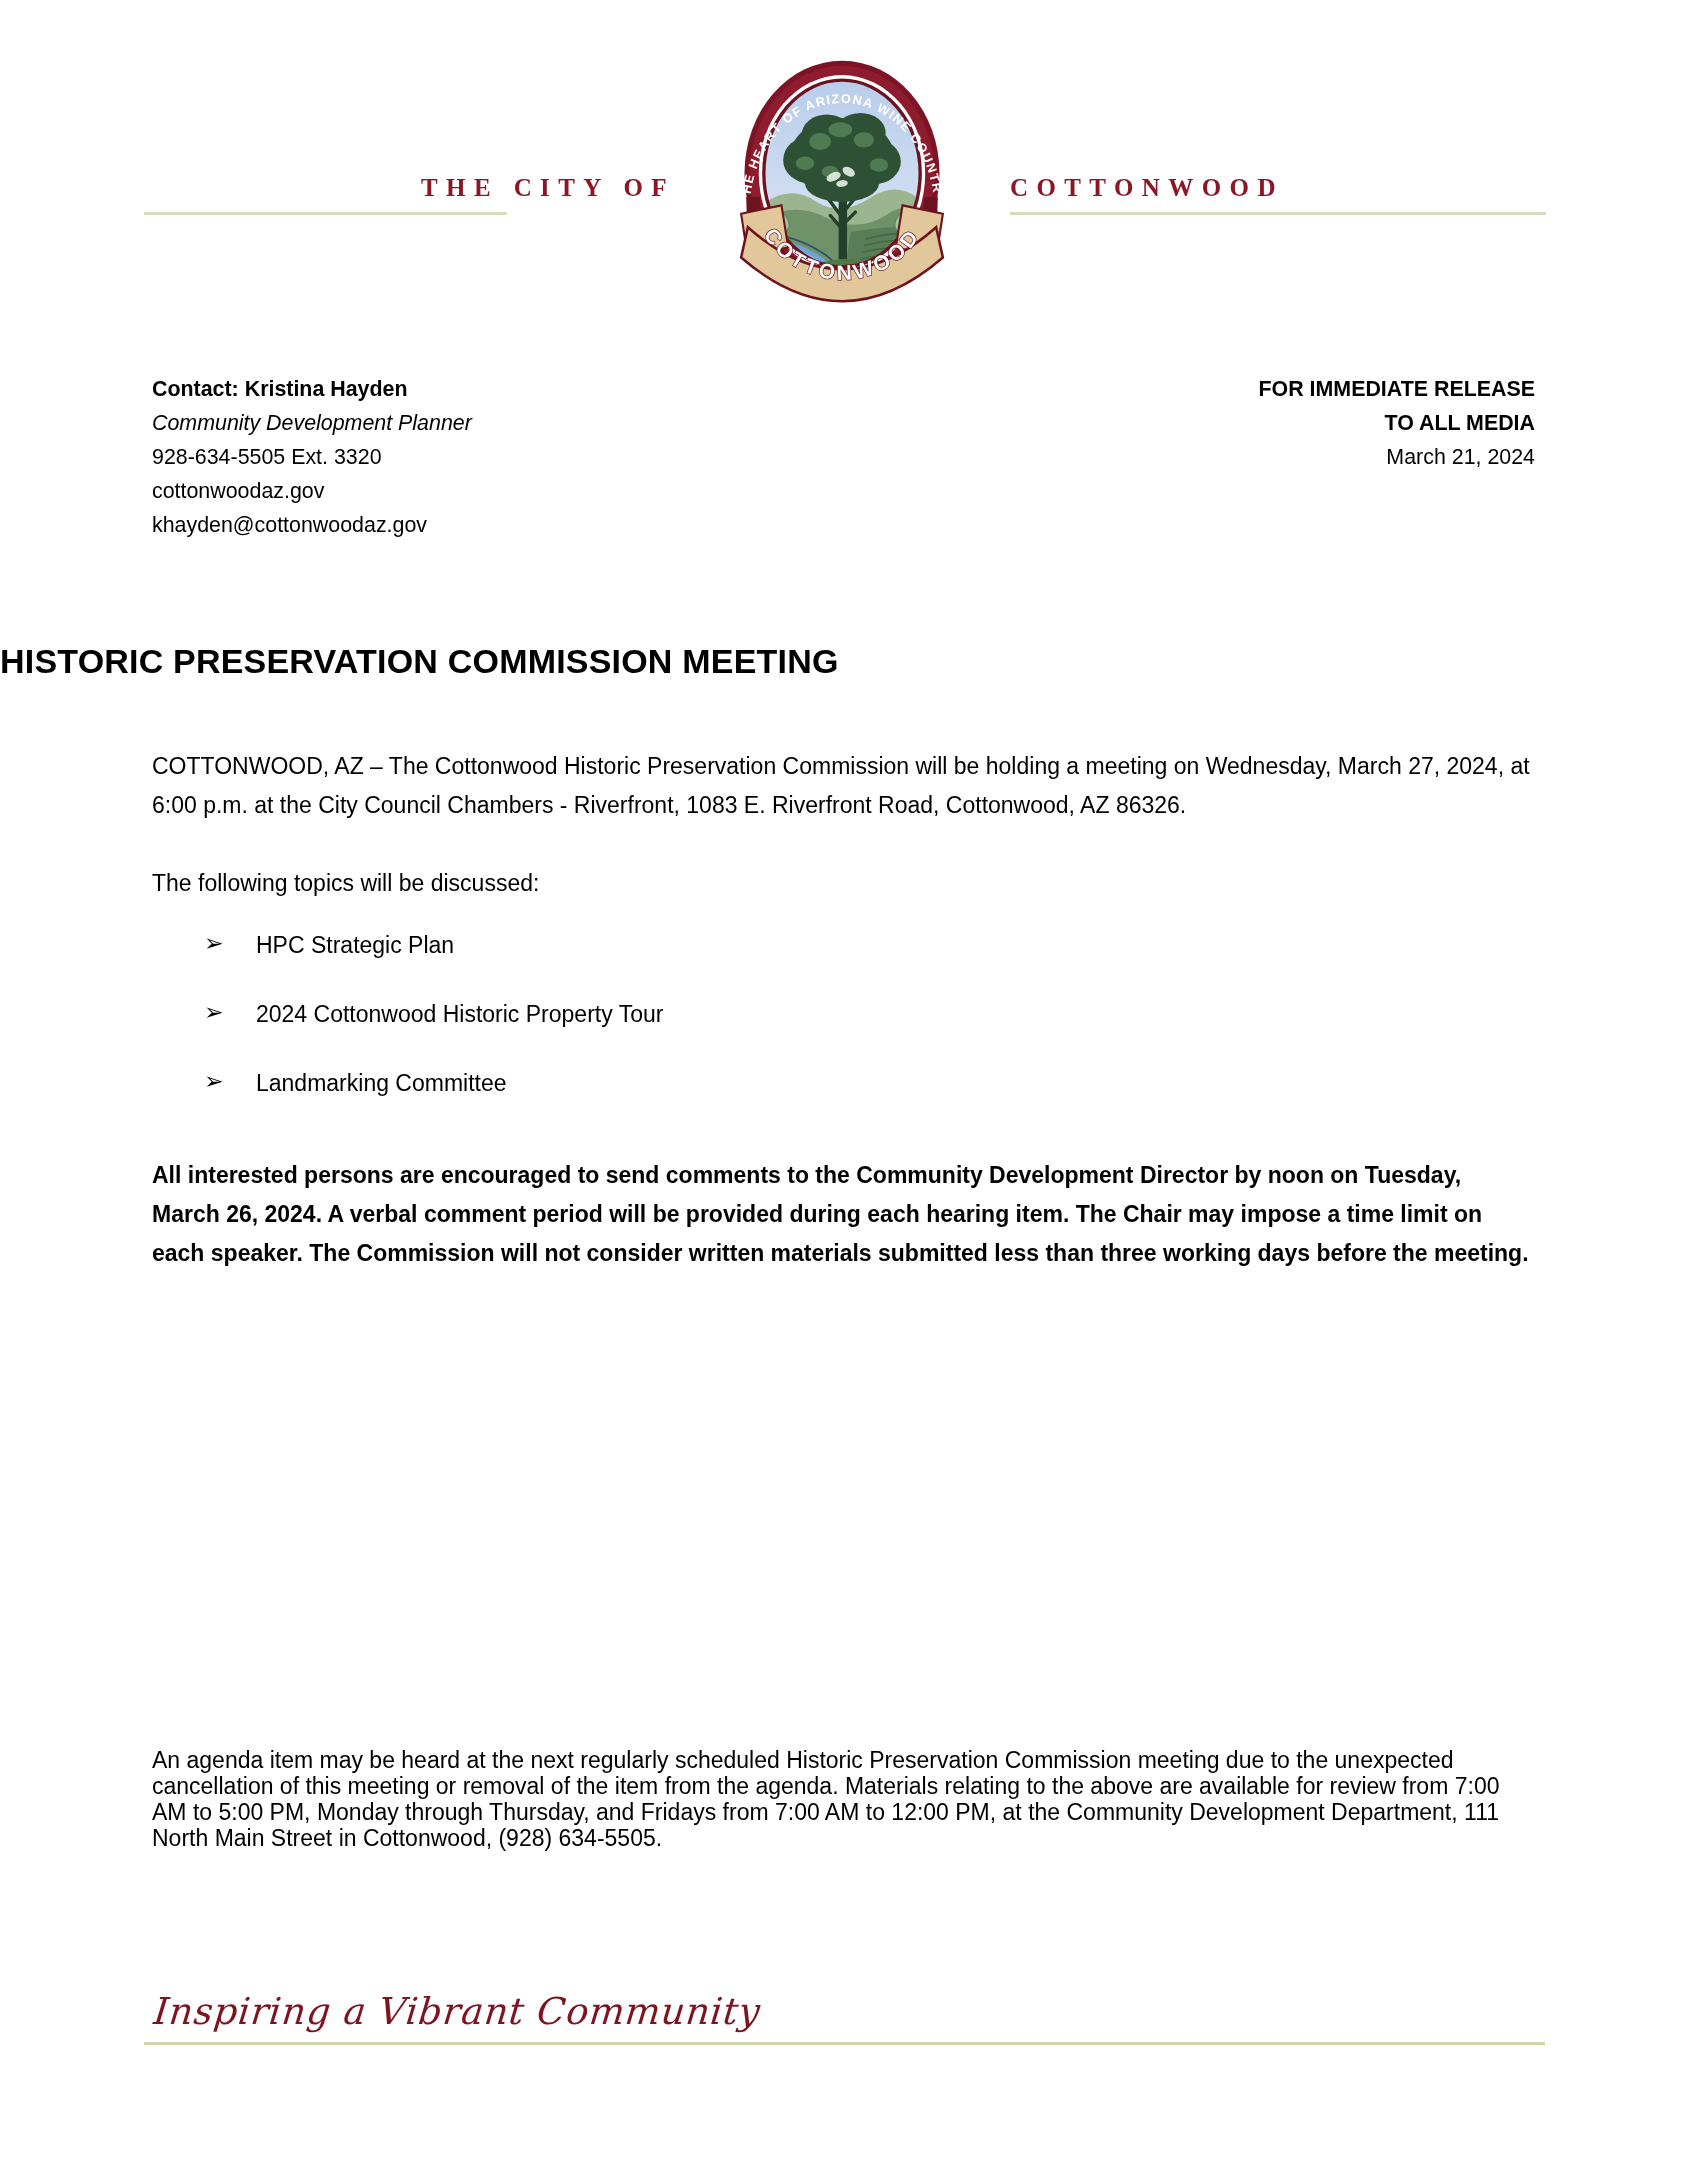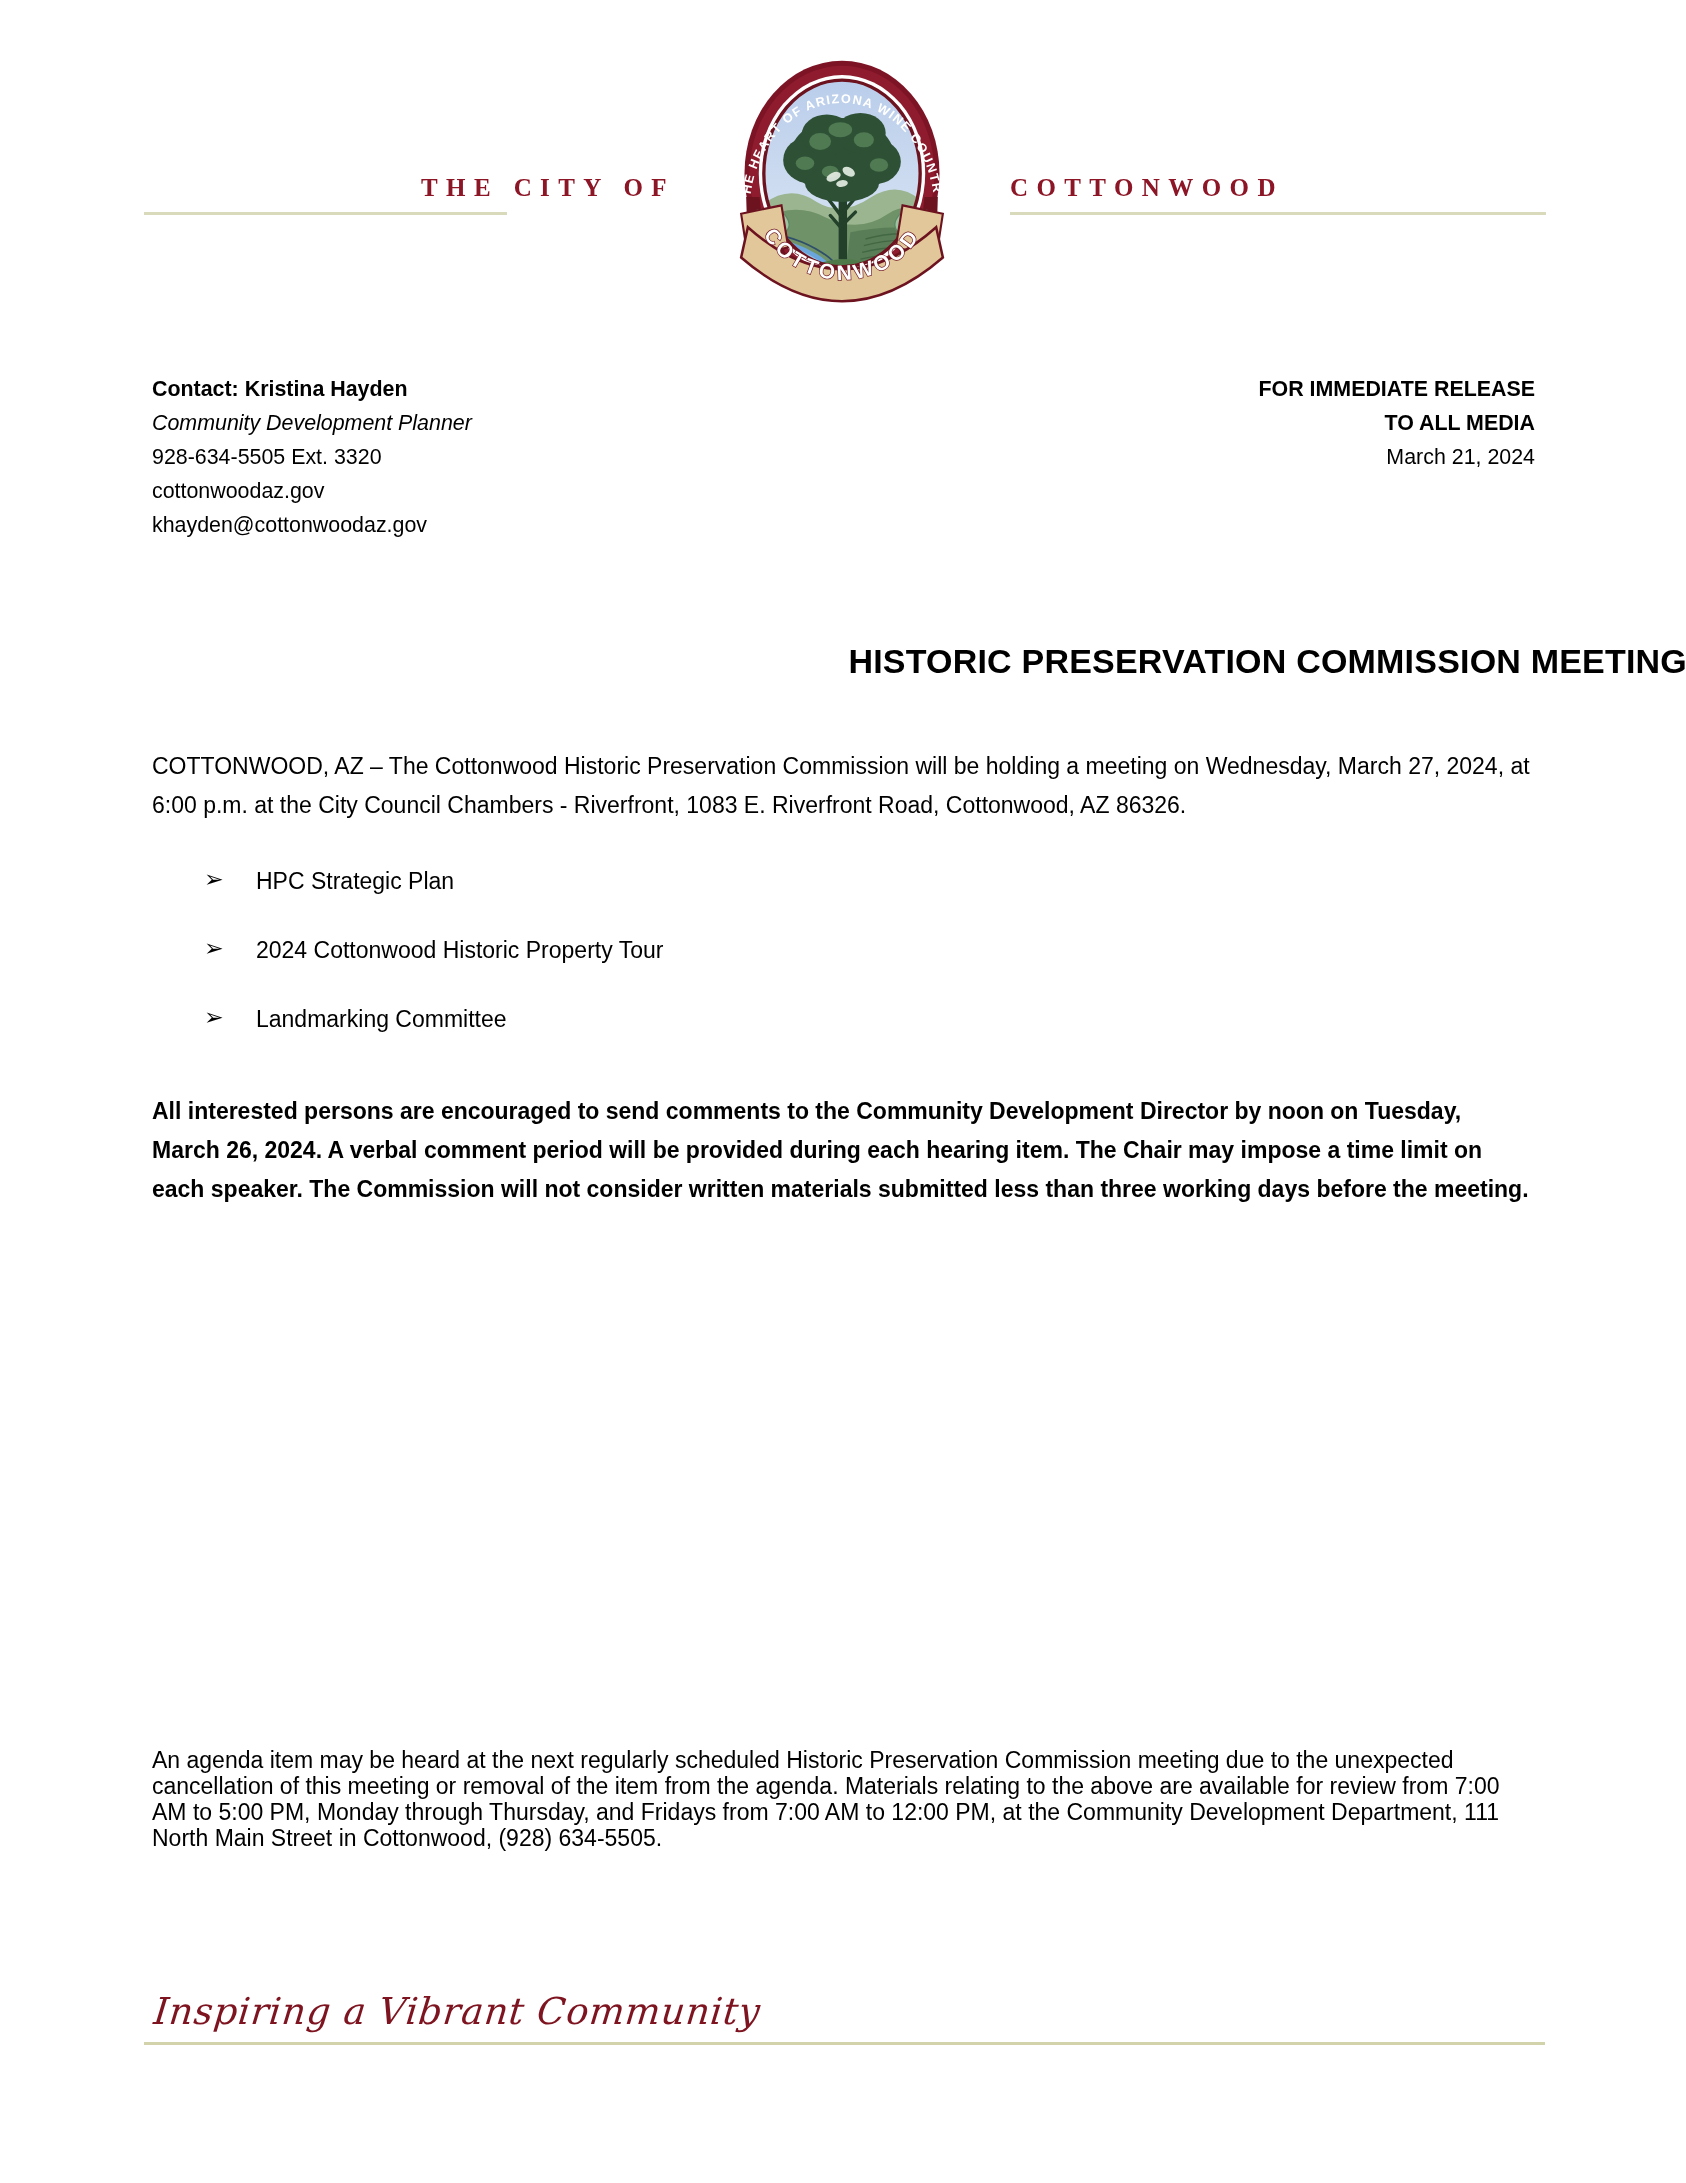--- a/index.html
+++ b/index.html
@@ -104,21 +104,21 @@
     line-height: 34px;
   }
   .release-line1, .release-line2 { font-weight: 700; }
 
   
   .doc-title {
     position: absolute;
     left: 0;
     top: 642px;
     width: 1687px;
-    text-align: right;
+    text-align: left;
     font-size: 34px;
     font-weight: 700;
     letter-spacing: 0.2px;
   }
 
   
   .body-area {
     position: absolute;
     left: 152px;
     top: 747px;
@@ -332,20 +332,21 @@
     <div class="release-line2">TO ALL MEDIA</div>
     <div>March 21, 2024</div>
   </div>
 
   <div class="doc-title">HISTORIC PRESERVATION COMMISSION MEETING</div>
 
   <div class="body-area">
 
     <p class="para">COTTONWOOD, AZ – The Cottonwood Historic Preservation Commission will be holding a meeting on Wednesday, March 27, 2024, at 6:00 p.m. at the City Council Chambers - Riverfront, 1083 E. Riverfront Road, Cottonwood, AZ 86326.</p>
 
+    <p class="topics-label">The following topics will be discussed:</p>
 
     <ul class="bullet-list">
       <li>
         <span class="bullet-glyph">➢</span>
         <span>HPC Strategic Plan</span>
       </li>
       <li>
         <span class="bullet-glyph">➢</span>
         <span>2024 Cottonwood Historic Property Tour</span>
       </li>

